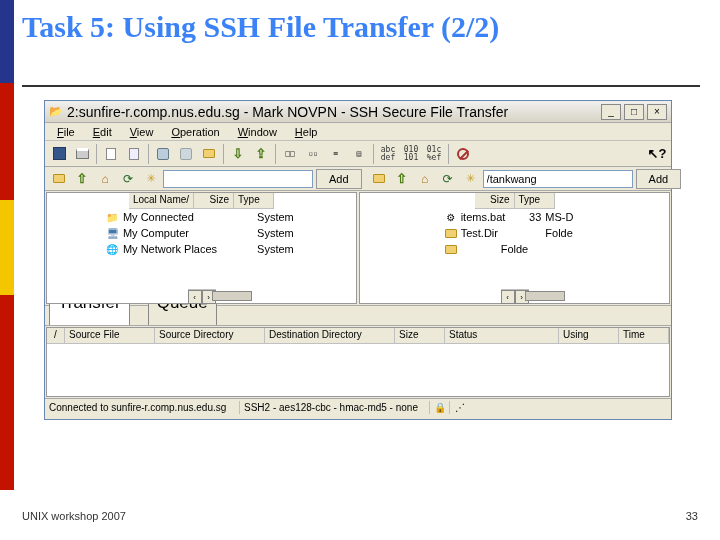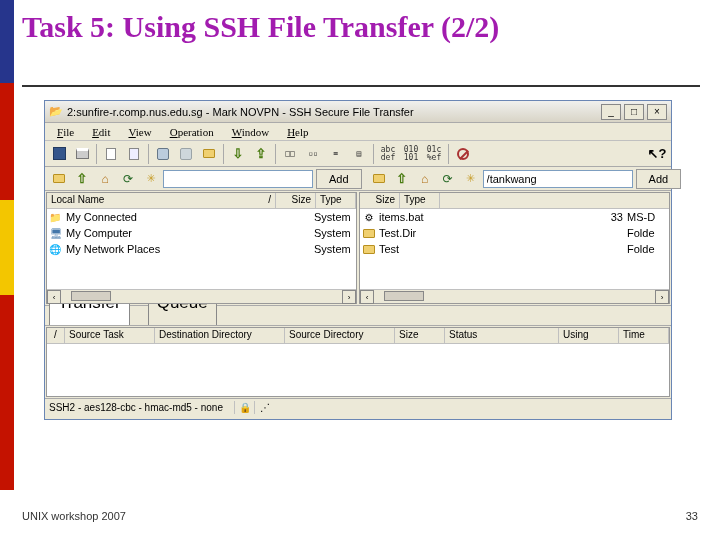--- a/index.html
+++ b/index.html
@@ -1,44 +1,44 @@
 <!DOCTYPE html>
 <html><head>
 <meta charset="utf-8">
 <style>
   * { box-sizing: border-box; margin: 0; padding: 0; }
   body { width: 720px; height: 540px; background: #fff; font-family: Tahoma, Arial, sans-serif; position: relative; overflow: hidden; }
   .sidebar-red { position: absolute; left: 0; top: 0; width: 14px; height: 490px; background: #c41200; }
   .sidebar-blue { position: absolute; left: 0; top: 0; width: 14px; height: 83px; background: #26358c; }
   .sidebar-yellow { position: absolute; left: 0; top: 200px; width: 14px; height: 95px; background: #f3c600; }
-  .slide-title { font-family: "Times New Roman", serif; font-weight: bold; font-size: 30px; color: #a21caf; position: absolute; left: 22px; top: 10px; line-height: 1.1; }
+  .slide-title { font-family: "Times New Roman", serif; font-weight: bold; font-size: 30px; color: #3b82f6; position: absolute; left: 22px; top: 10px; line-height: 1.1; }
   .title-underline { position: absolute; left: 22px; top: 85px; width: 678px; height: 2px; background: #333; }
   .footer-left { position: absolute; left: 22px; bottom: 18px; font-size: 11px; color: #333; }
   .footer-right { position: absolute; right: 22px; bottom: 18px; font-size: 11px; color: #333; }
 
   .app-window { position: absolute; left: 44px; top: 100px; width: 628px; height: 320px; border: 1px solid #6a86b4; background: #ece9d8; font-size: 11px; color: #000; }
   .titlebar { height: 22px; background: linear-gradient(#f0f0ee,#d8d4c6); display: flex; align-items: center; padding: 0 4px; border-bottom: 1px solid #aaa; }
   .title-icon { width: 14px; height: 14px; margin-right: 4px; display: inline-flex; align-items: center; justify-content: center; }
-  .title-text { flex: 1; font-size: 11px; white-space: nowrap; }
+  .title-text { flex: 1; font-size: 14px; white-space: nowrap; }
   .win-controls { display: flex; gap: 3px; }
   .win-btn { width: 20px; height: 16px; background: #ece9d8; border: 1px solid #888; font-size: 10px; display: flex; align-items: center; justify-content: center; }
   .menubar { height: 18px; display: flex; align-items: center; padding: 0 4px; gap: 2px; background: #ece9d8; border-bottom: 1px solid #c0c0c0; }
-  .menu-item { padding: 1px 8px; font-size: 11px; font-family: Liberation Serif, serif; }
+  .menu-item { padding: 1px 8px; font-size: 11px; }
   .menu-item u { text-decoration: underline; }
   .toolbar { height: 26px; display: flex; align-items: center; padding: 0 3px; background: #ece9d8; border-bottom: 1px solid #aaa; gap: 1px; }
   .tb-btn { width: 22px; height: 22px; display: inline-flex; align-items: center; justify-content: center; border: 1px solid transparent; }
   .tb-sep { width: 1px; height: 20px; background: #aaa; margin: 0 2px; }
 
   .locbar-row { height: 24px; display: flex; background: #ece9d8; border-bottom: 1px solid #aaa; }
   .locbar { flex: 1; display: flex; align-items: center; padding: 0 3px; gap: 1px; }
   .loc-input { flex: 1; height: 18px; border: 1px solid #7d9ec0; background: #fff; font-size: 11px; padding: 0 3px; }
   .add-btn { padding: 1px 12px; height: 20px; font-size: 11px; border: 1px solid #999; background: #ece9d8; margin-left: 2px; }
 
   .panes { display: flex; height: 115px; border-bottom: 1px solid #aaa; }
-  .pane { flex: 1; display: flex; flex-direction: column; background: #fff; border: 1px solid #999; margin: 1px; position: relative; }
+  .pane { flex: 1; display: flex; flex-direction: column; background: #fff; border: 1px solid #999; margin: 1px; position: relative; align-items: center; }
   .pane-header { height: 16px; display: flex; background: #ece9d8; border-bottom: 1px solid #c0c0c0; font-size: 10px; }
   .ph-cell { padding: 1px 4px; border-right: 1px solid #c0c0c0; white-space: nowrap; overflow: hidden; }
   .ph-name { flex: 1; display: flex; justify-content: space-between; }
   .pane-body { flex: 1; overflow: hidden; }
   .file-row { display: flex; align-items: center; height: 16px; font-size: 11px; padding: 0 2px; }
   .file-icon { width: 14px; height: 14px; margin-right: 3px; display: inline-flex; align-items: center; justify-content: center; font-size: 10px; }
   .file-name { flex: 1; white-space: nowrap; }
   .file-size { width: 40px; text-align: right; padding-right: 4px; }
   .file-type { width: 40px; white-space: nowrap; overflow: hidden; }
   .hscroll { height: 14px; background: #ece9d8; display: flex; border-top: 1px solid #c0c0c0; }
@@ -270,21 +270,20 @@
               <span class="ico-folder"></span>
             </span>
             <span class="file-name">Test.Dir</span>
             <span class="file-size"></span>
             <span class="file-type">Folde</span>
           </div>
         <div class="file-row">
             <span class="file-icon">
               <span class="ico-folder"></span>
             </span>
-            <span class="file-name">Test</span>
             <span class="file-size"></span>
             <span class="file-type">Folde</span>
           </div>
       </div>
       <div class="hscroll">
         <div class="hs-btn">‹</div>
         <div class="hs-track">
             <div class="hs-thumb"></div>
           </div>
         <div class="hs-btn">›</div>
@@ -293,30 +292,31 @@
   </div>
 
   <div class="tabs-row">
     <div class="tab active">Transfer</div>
     <div class="tab">Queue</div>
   </div>
 
   <div class="transfer-pane">
     <div class="tr-header">
       <div class="tr-cell" style="width:18px;text-align:center">/</div>
-      <div class="tr-cell" style="width:90px">Source Task</div>
+      <div class="tr-cell" style="width:90px">Source File</div>
+      <div class="tr-cell" style="width:110px">Source Directory</div>
       <div class="tr-cell" style="width:130px">Destination Directory</div>
-      <div class="tr-cell" style="width:110px">Source Directory</div>
       <div class="tr-cell" style="width:50px">Size</div>
       <div class="tr-cell" style="flex:1">Status</div>
       <div class="tr-cell" style="width:60px">Using</div>
       <div class="tr-cell" style="width:50px">Time</div>
     </div>
     <div class="tr-body"></div>
   </div>
 
   <div class="statusbar">
+    <div class="st-cell" style="width:195px">Connected to sunfire-r.comp.nus.edu.sg</div>
     <div class="st-cell" style="width:190px">SSH2 - aes128-cbc - hmac-md5 - none</div>
     <div class="st-cell" style="width:20px;text-align:center">🔒</div>
     <div class="st-cell" style="width:20px;text-align:center;border-right:none">⋰</div>
   </div>
 
 </div>
 
 </body></html>

